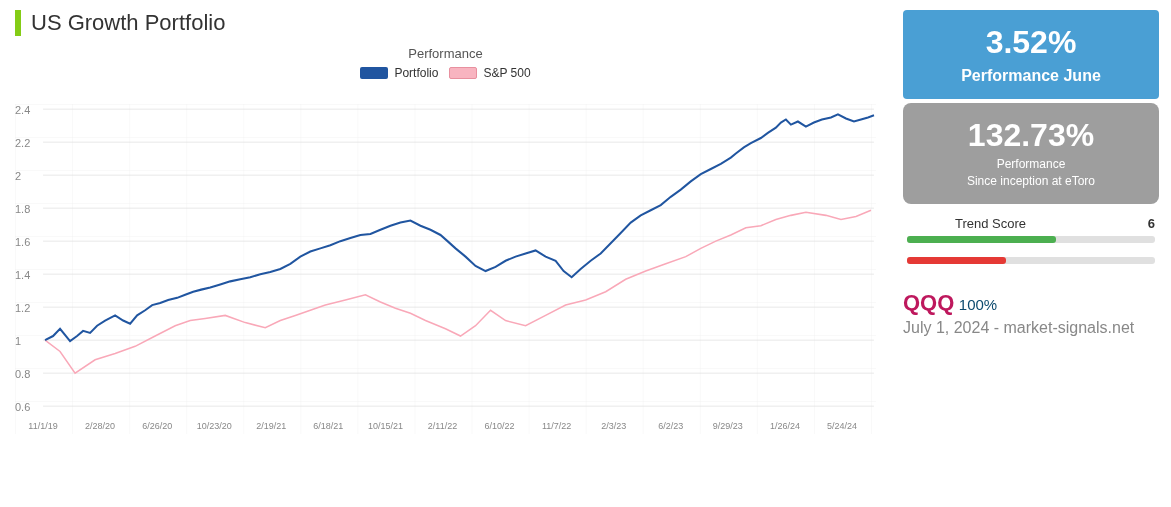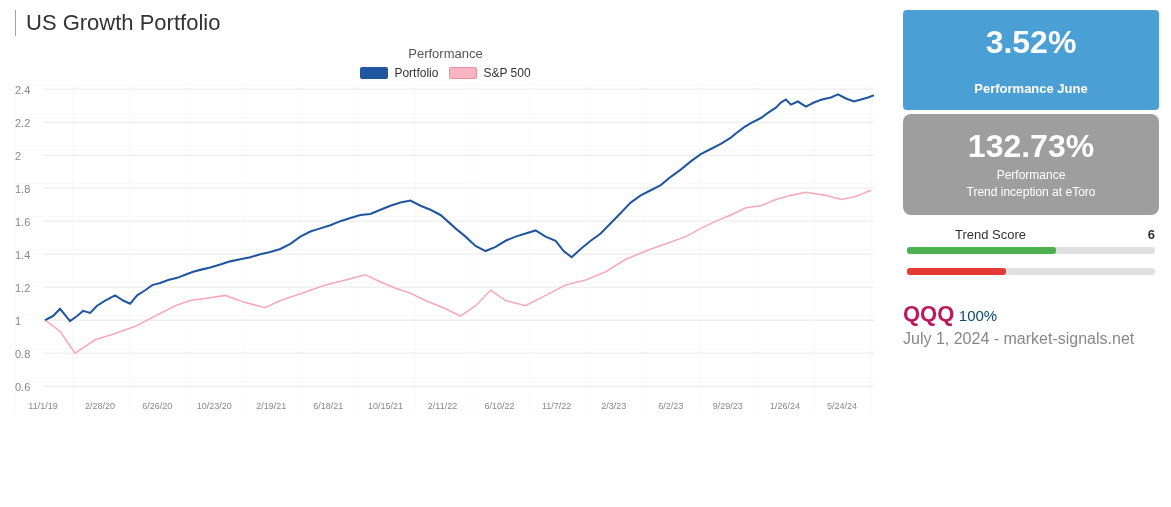--- a/index.html
+++ b/index.html
@@ -15,21 +15,21 @@
     .left-panel {
       flex: 1;
       padding: 10px 15px;
       position: relative;
     }
 
     .portfolio-title {
       font-size: 22px;
       font-weight: 400;
       color: #333;
-      border-left: 1px solid #84cc16;
+      border-left: 6px solid #84cc16;
       padding-left: 10px;
       margin-bottom: 10px;
     }
 
     .chart-container {
       width: 100%;
       height: 400px;
       position: relative;
     }
 
@@ -37,21 +37,21 @@
       text-align: center;
       font-size: 13px;
       color: #555;
       margin-bottom: 5px;
     }
 
     .legend {
       display: flex;
       justify-content: center;
       gap: 11px;
-      margin-bottom: 4px;
+      margin-bottom: 24px;
     }
 
     .legend-item {
       display: flex;
       align-items: center;
       gap: 6px;
       font-size: 12px;
       color: #333;
     }
 
@@ -91,23 +91,23 @@
       padding: 14px 10px;
       color: #fff;
     }
 
     .perf-june .big-number {
       font-size: 32px;
       font-weight: bold;
     }
 
     .perf-june .label {
-      font-size: 13px;
+      font-size: 16px;
       font-weight: 600;
-      margin-top: 20px;
+      margin-top: 6px;
     }
 
     .perf-inception {
       background: #9e9e9e;
       border-radius: 8px;
       text-align: center;
       padding: 14px 10px;
       color: #fff;
     }
 
@@ -276,21 +276,21 @@
 <div class="right-panel">
   <div class="perf-june">
     <div class="big-number">3.52%</div>
     <div class="label">Performance June</div>
   </div>
 
   <div class="perf-inception">
     <div class="big-number">132.73%</div>
     <div class="label">
       <span>Performance</span><br>
-      <span>Trend inception at eToro</span>
+      <span>Since inception at eToro</span>
     </div>
   </div>
 
   <div class="score-section">
     <div class="score-row">
       <div class="score-header">
         <span class="score-label">Trend Score</span>
         <span class="score-value">6</span>
       </div>
       <div class="score-bar-bg">

